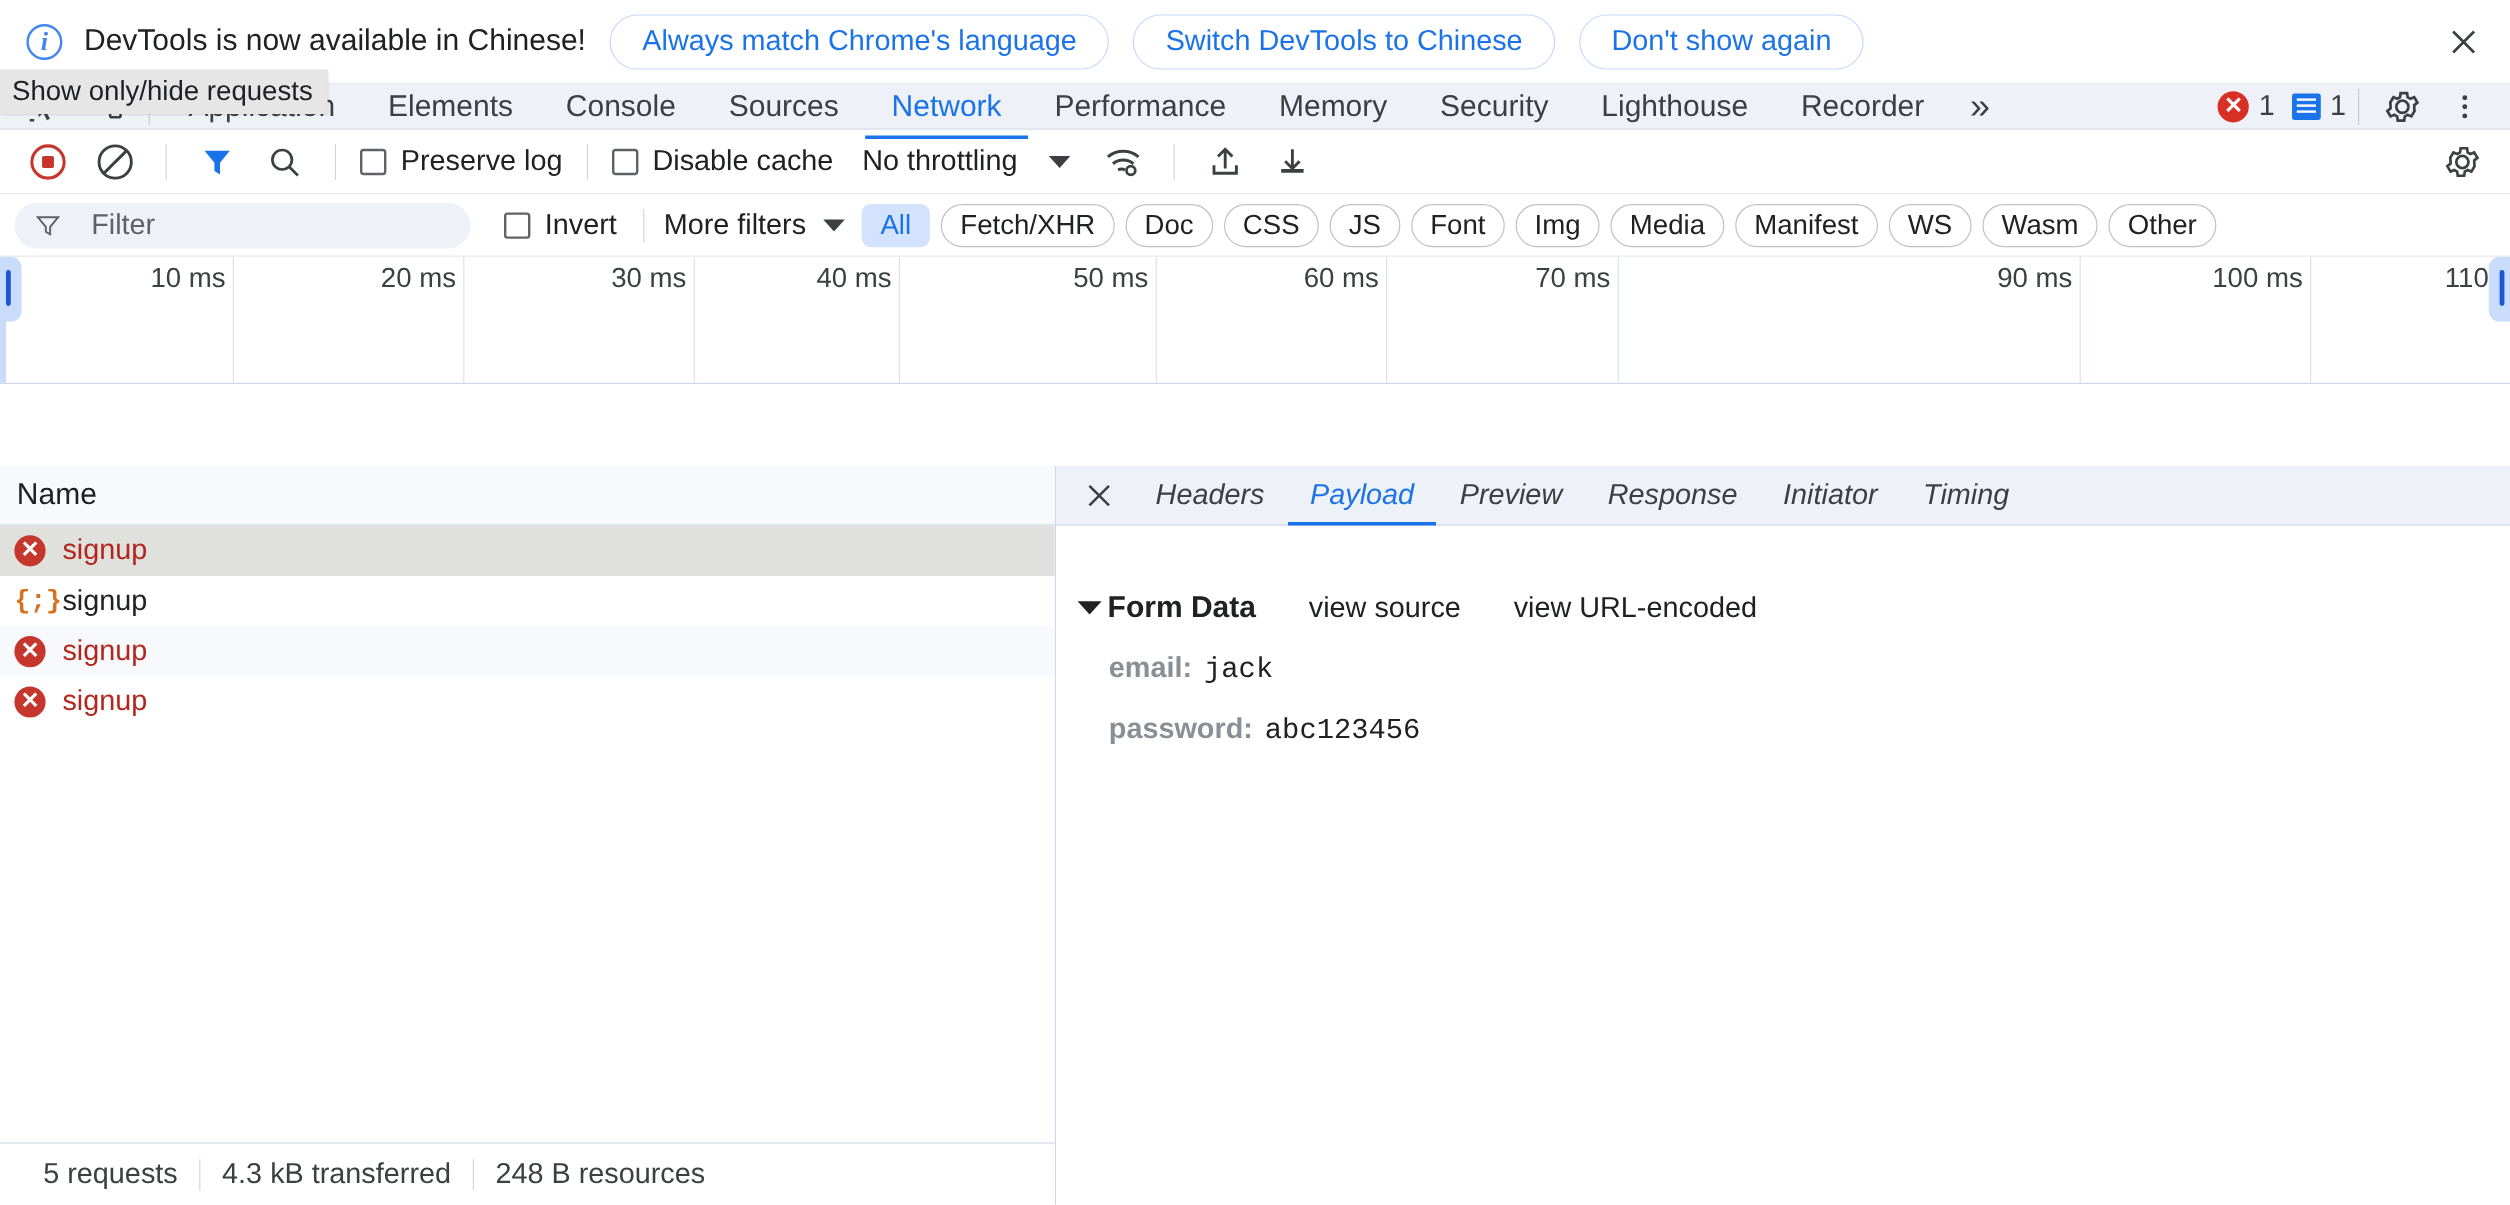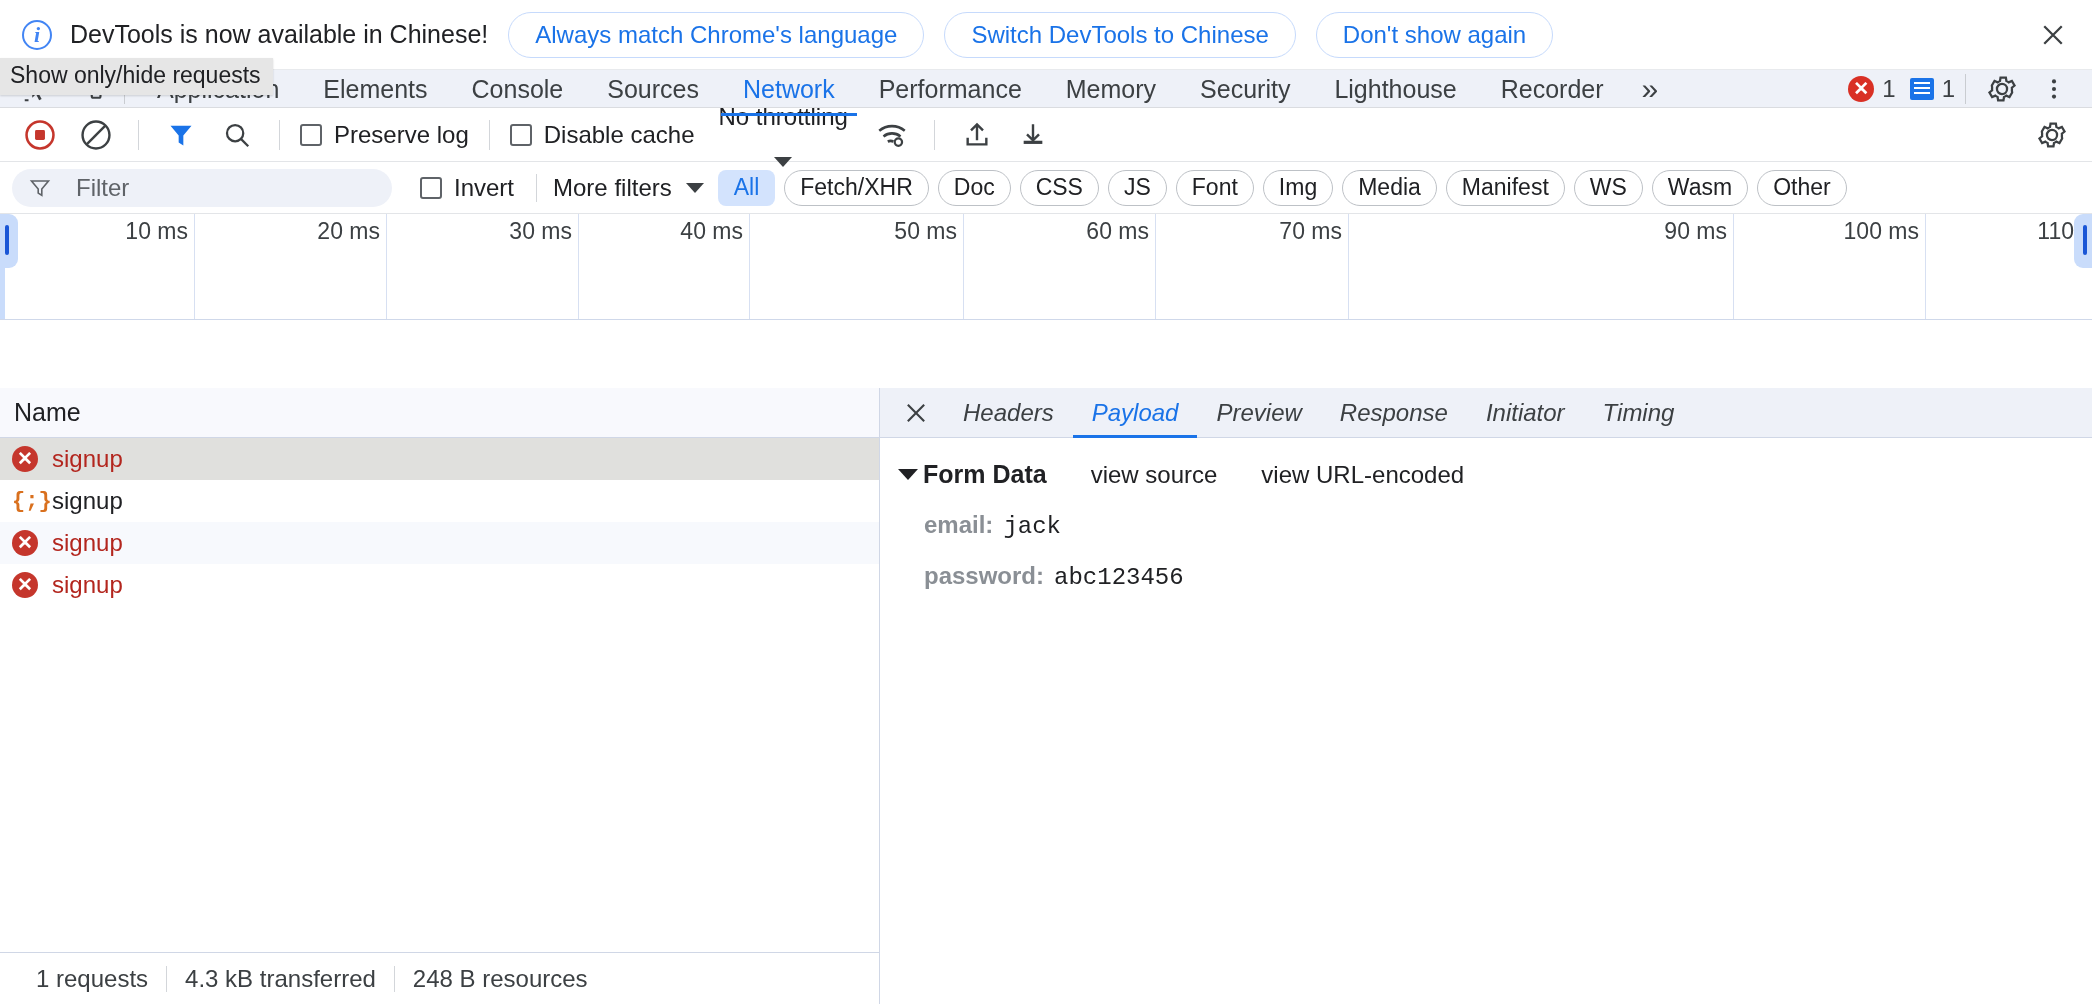--- a/index.html
+++ b/index.html
@@ -140,21 +140,21 @@
     border-bottom: 1px solid #e3e5e8;
   }
   .nt-icon { width: 44px; height:44px; display:flex;align-items:center;justify-content:center;cursor:pointer;margin:0 6px; }
   .nt-sep { width:1px; height: 30px; background:#d3d6da; margin: 0 14px; }
   .chk-wrap { display:flex; align-items:center; gap: 12px; cursor: pointer; margin: 0 6px; font-size: 24px; color:#202124; white-space:nowrap;}
   .chkbox {
     width: 22px; height: 22px; border: 2px solid #5f6368; border-radius: 3px; flex: 0 0 22px;
   }
   .throttle {
     display:flex; align-items:center; gap: 26px; margin-left: 18px; cursor:pointer;
-    font-size: 24px; color: #202124; white-space: nowrap; flex-direction: column;
+    font-size: 24px; color: #202124; white-space: nowrap;
   }
   .tri-down {
     width: 0;height:0;border-left: 9px solid transparent;border-right:9px solid transparent;
     border-top: 10px solid #3c4043;
   }
   .nt-right { margin-left: auto; display:flex; align-items:center; }
 
   
   .filterrow {
     height: 52px; background:#fff; display:flex; align-items:center;
@@ -242,21 +242,21 @@
   .rightpane { flex:1 1 auto; display:flex; flex-direction:column; background:#fff; }
   .rp-tabs {
     height: 50px; background: #eef1f8; display:flex; align-items:center;
     border-bottom: 1px solid #d0d7e6; padding-left: 14px;
   }
   .rp-close { width: 44px; height:44px; display:flex;align-items:center;justify-content:center;cursor:pointer;margin-right:6px; }
   .rp-tab {
     font-size: 24px; color: #3c4043; height: 50px; line-height: 50px; padding: 0 19px; cursor:pointer; white-space:nowrap;font-style:italic;
   }
   .rp-tab.active { color:#1a73e8; box-shadow: inset 0 -3px 0 #1a73e8; }
-  .rp-body { flex:1 1 auto; padding: 22px 12px 0 18px; }
+  .rp-body { flex:1 1 auto; padding: 22px 12px 0 18px; margin-top: 32px; }
   .fd-head { display:flex; align-items:center; }
   .fd-caret { width:0;height:0;border-left:10px solid transparent;border-right:10px solid transparent;border-top:11px solid #202124; margin-right: 5px; cursor:pointer;}
   .fd-title { font-size: 25px; font-weight: 700; color:#202124; }
   .fd-link { font-size: 24px; color: #202124; margin-left: 44px; cursor:pointer; white-space:nowrap;}
   .fd-row { display:flex; margin-top: 22px; padding-left: 26px; align-items: baseline; }
   .fd-key { font-size: 24px; color: #8a8f95; font-weight: 700; font-family:Liberation Sans, sans-serif;}
   .fd-val { font-size: 24px; color: #202124; margin-left: 10px; font-family: "Liberation Mono", monospace; }
 </style>
 </head>
 <body>
@@ -485,21 +485,21 @@
         <div class="req-row stripe">
           <span class="icon-err">✕</span>
           <span class="req-name err">signup</span>
         </div>
         <div class="req-row">
           <span class="icon-err">✕</span>
           <span class="req-name err">signup</span>
         </div>
       </div>
       <div class="statusbar">
-        <span class="sb-item">1 requests</span>
+        <span class="sb-item">5 requests</span>
         <span class="sb-sep"></span>
         <span class="sb-item">4.3 kB transferred</span>
         <span class="sb-sep"></span>
         <span class="sb-item">248 B resources</span>
       </div>
     </div>
 
     <div class="rightpane">
       <div class="rp-tabs">
         <div class="rp-close">

